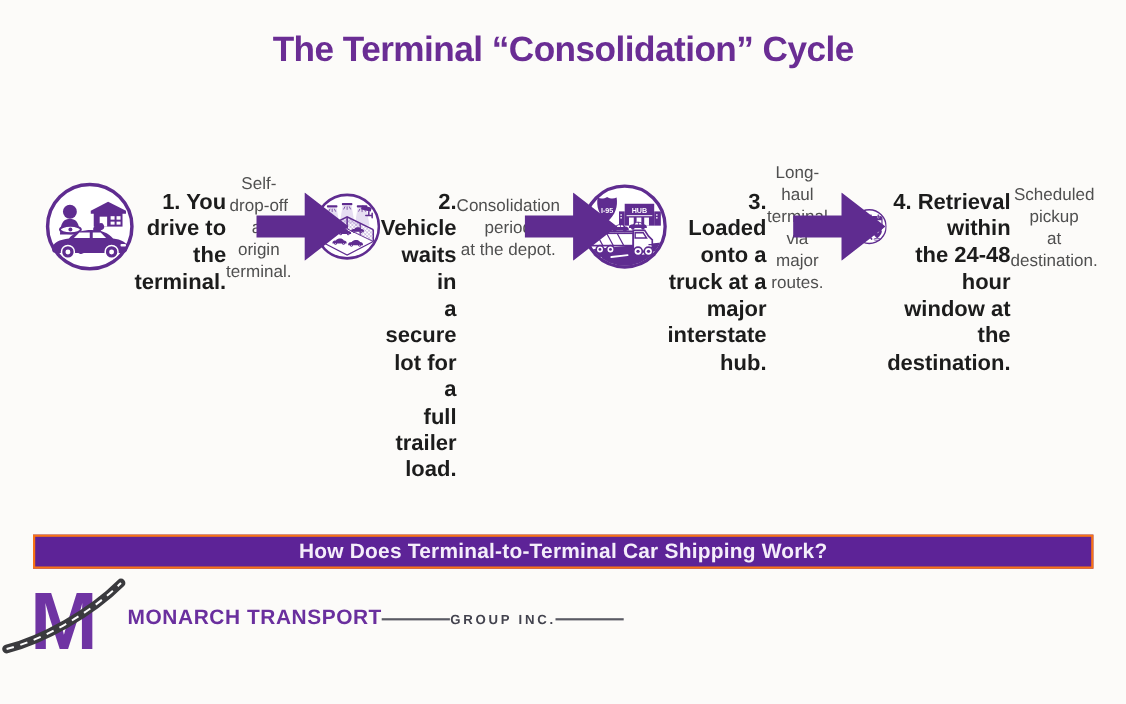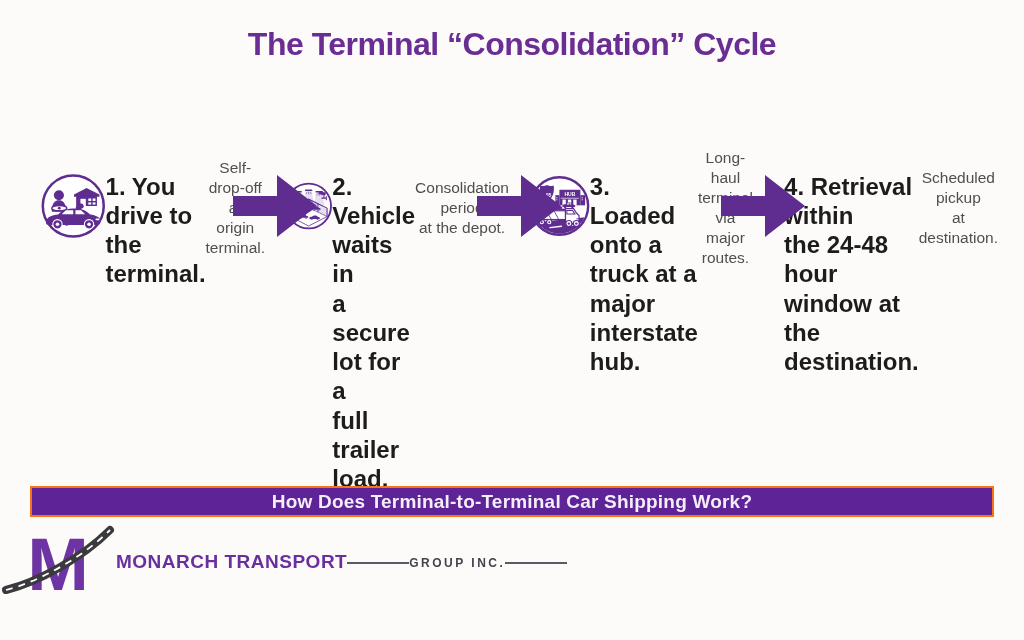--- a/index.html
+++ b/index.html
@@ -10,22 +10,22 @@
   .title{
     position:absolute;top:26px;left:0;right:0;margin:0;
     text-align:center;font-size:32px;font-weight:bold;
     color:#6A2D94;letter-spacing:-0.5px;
   }
   .flow{position:absolute;top:117px;left:0;right:0;height:350px;}
   .step{position:absolute;top:0;width:224px;display:flex;flex-direction:row;align-items:center;}
   .step.s1{left:41px}.step.s2{left:285px}.step.s3{left:529px}.step.s4{left:774px}
   .circle-icon{width:178px;height:178px;display:block;}
   .step-title{
-    margin-top:35px;height:104px;text-align:left;white-space:pre-line;
-    font-size:24px;font-weight:bold;line-height:1.22;color:#1C1C1C;
+    margin-top:35px;height:104px;text-align:right;white-space:pre-line;
+    font-size:20px;font-weight:bold;line-height:1.22;color:#1C1C1C;
   }
   .step-sub{
     margin-top:4px;text-align:center;white-space:pre-line;
     font-size:15.5px;line-height:1.3;color:#4F4F4F;
   }
   .arrow{position:absolute;top:58px;width:84px;height:62px;}
   .banner{
     position:absolute;top:486px;left:30px;right:30px;height:31px;
     background:#5D2397;border:2px solid #f97316;box-sizing:border-box;
     display:flex;align-items:center;justify-content:center;

